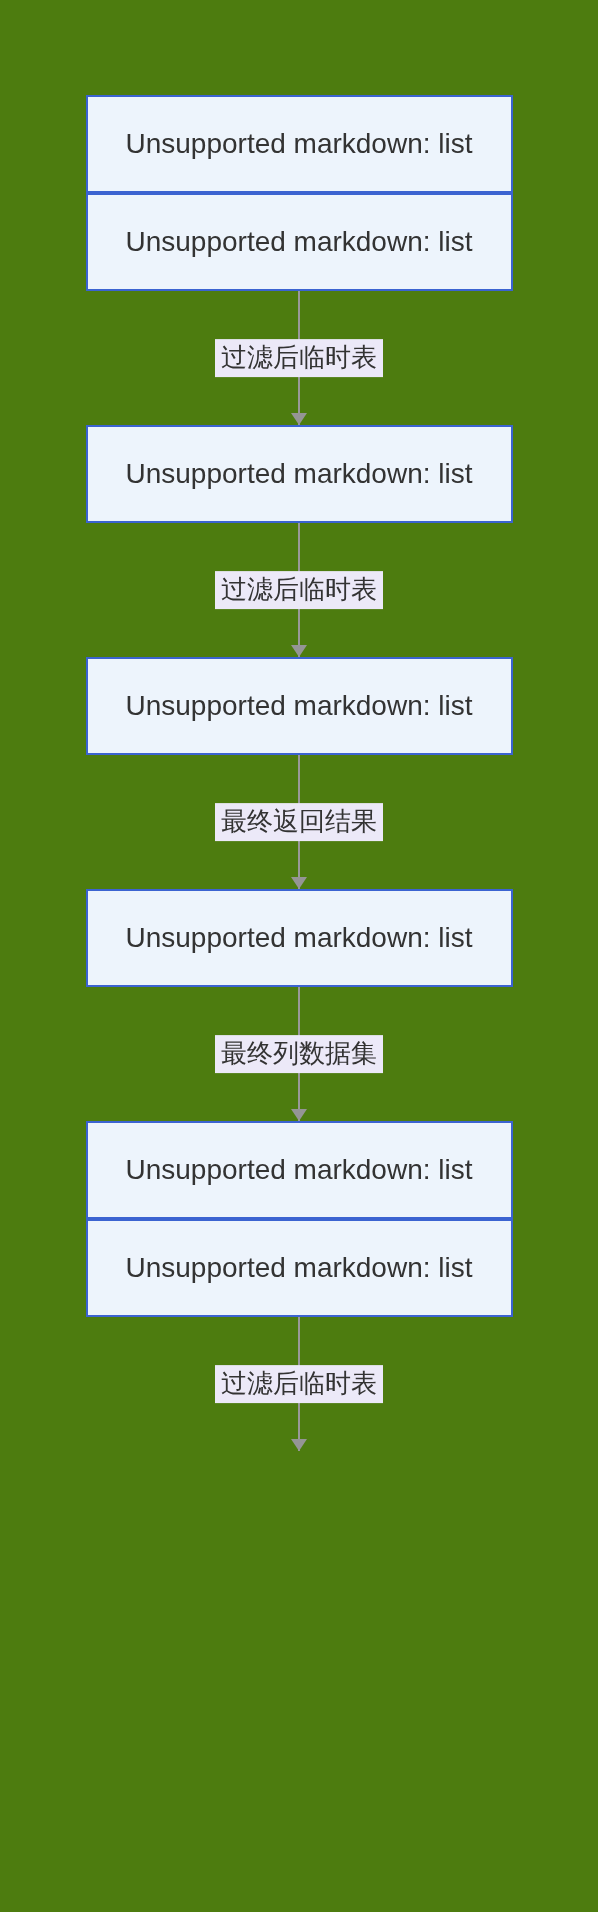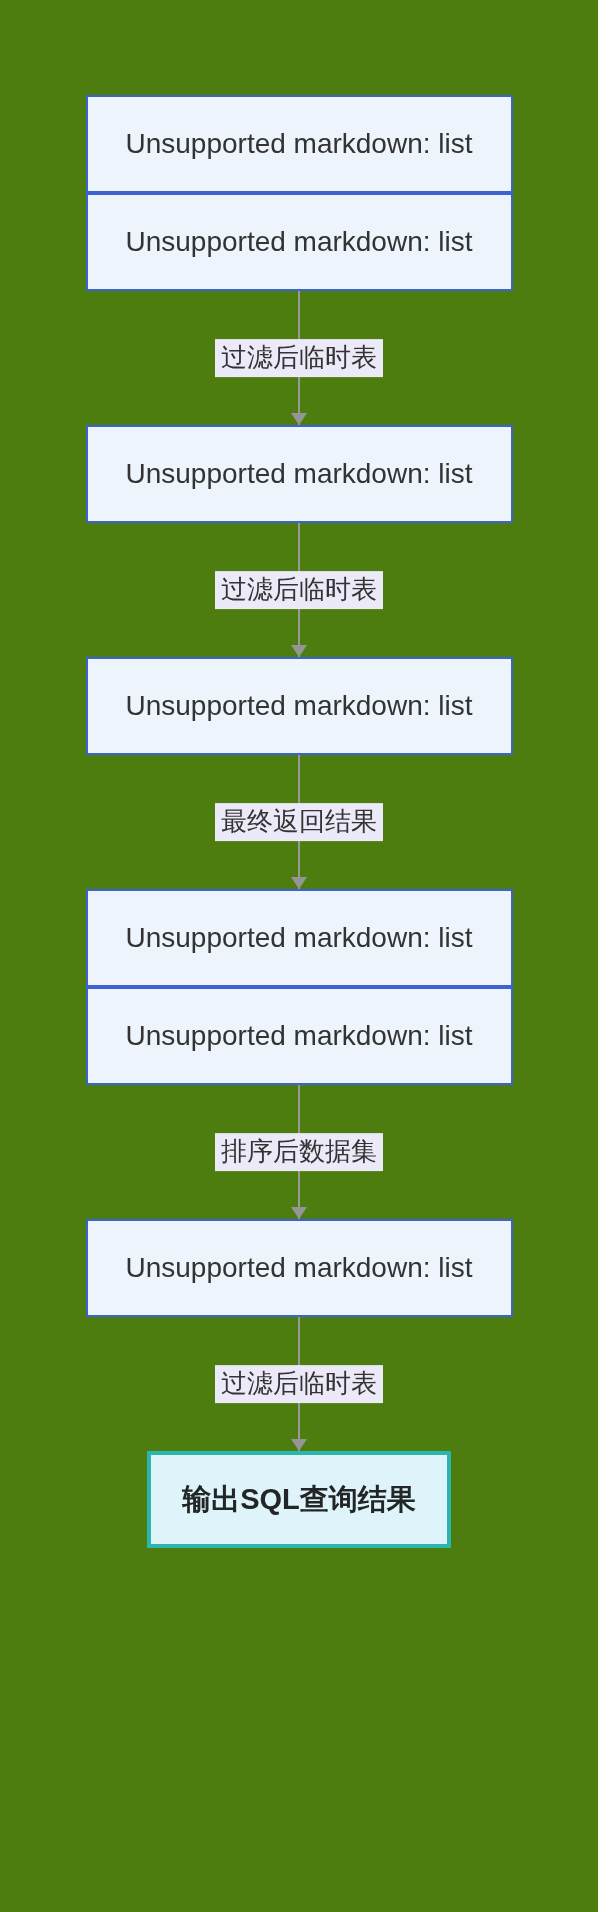--- a/index.html
+++ b/index.html
@@ -121,39 +121,36 @@
     <div class="connector">
       <div class="edge-line"></div>
       <div class="edge-label">最终返回结果</div>
       <div class="arrowhead"></div>
     </div>
 
     <div class="node">
       <span>Unsupported markdown: list</span>
     </div>
 
+    <div class="connector">
+      <div class="edge-line"></div>
+      <div class="edge-label">最终列数据集</div>
+      <div class="arrowhead"></div>
+    </div>
 
     <div class="node">
       <span>Unsupported markdown: list</span>
     </div>
 
-    <div class="connector">
-      <div class="edge-line"></div>
-      <div class="edge-label">排序后数据集</div>
-      <div class="arrowhead"></div>
-    </div>
 
     <div class="node">
       <span>Unsupported markdown: list</span>
     </div>
 
     <div class="connector">
       <div class="edge-line"></div>
       <div class="edge-label">过滤后临时表</div>
       <div class="arrowhead"></div>
     </div>
 
-    <div class="node result">
-      <span>输出SQL查询结果</span>
-    </div>
 
   </div>
 </div>
 
 </body></html>

